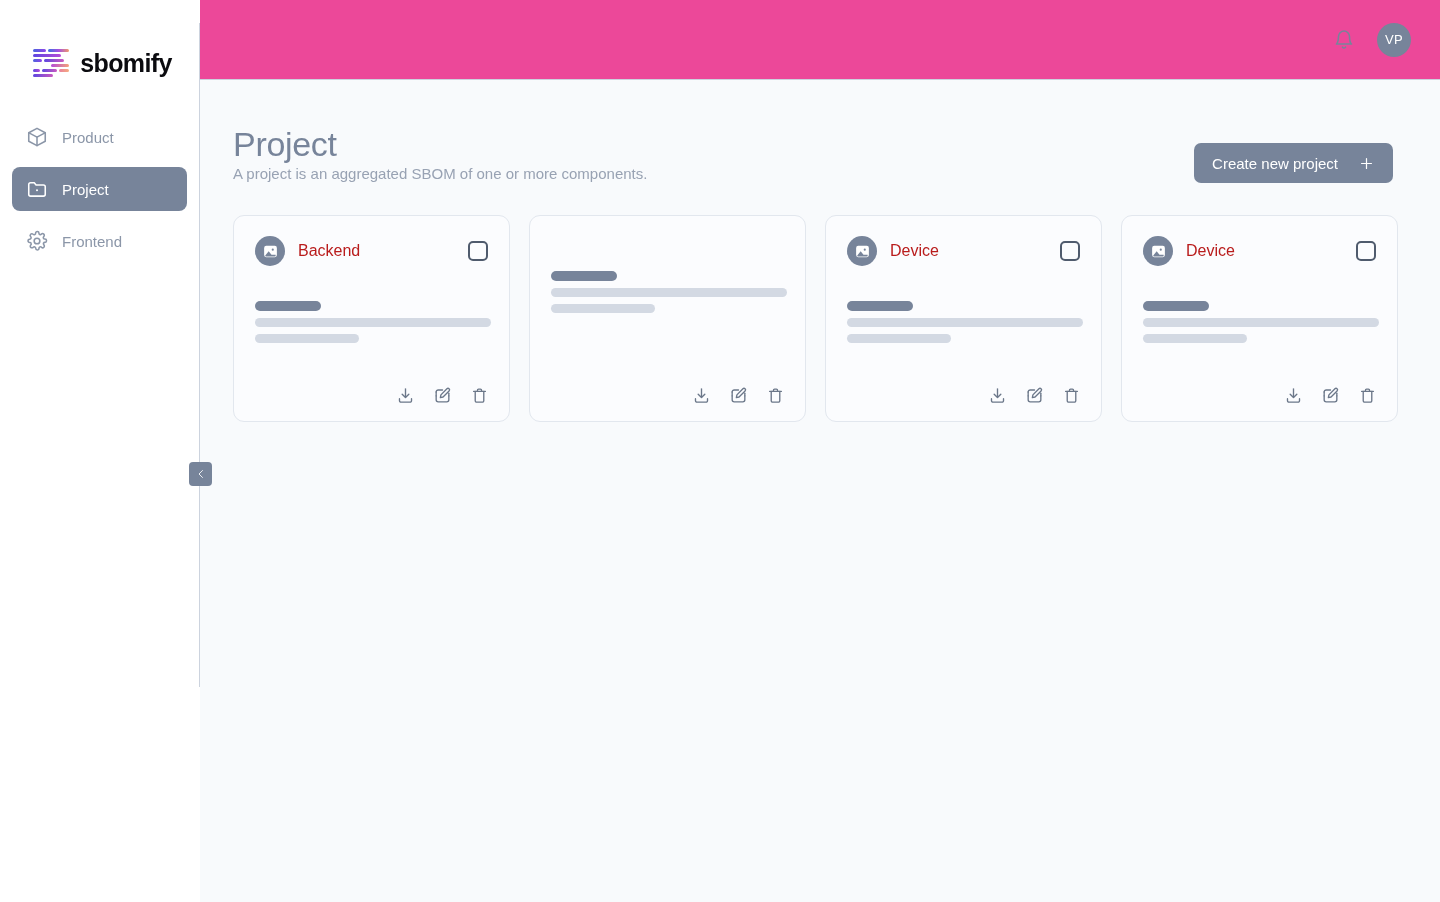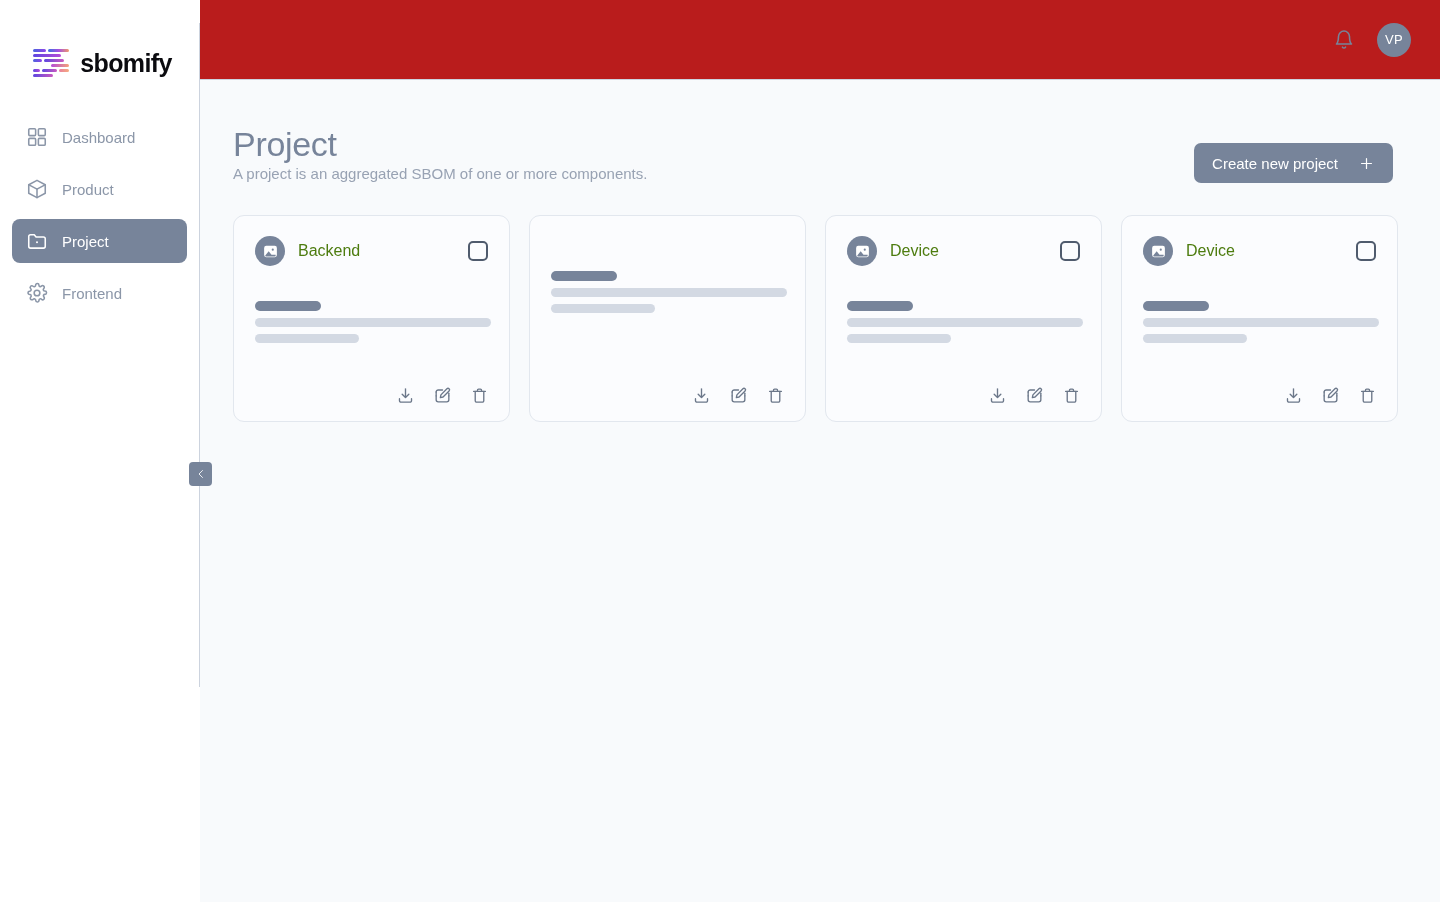--- a/index.html
+++ b/index.html
@@ -56,21 +56,21 @@
     display: flex; align-items: center; justify-content: center;
     cursor: pointer;
     z-index: 5;
   }
   .collapse-toggle svg { width: 12px; height: 12px; stroke: #ffffff; }
 
   
   .main { flex: 1; display: flex; flex-direction: column; min-width: 0; }
   .topbar {
     height: 80px; flex: 0 0 80px;
-    background: #b91c1c;
+    background: #ec4899;
     border-bottom: 1px solid #ccd3de;
     display: flex; align-items: center; justify-content: flex-end;
     padding-right: 29px; gap: 22px;
   }
   .bell { width: 22px; height: 23px; stroke: #77849a; cursor: pointer; }
   .avatar {
     width: 34px; height: 34px; border-radius: 50%;
     background: #77849a; color: #ffffff;
     display: flex; align-items: center; justify-content: center;
     font-size: 13px; letter-spacing: 0.3px;
@@ -118,21 +118,21 @@
   }
   .card-head { display: flex; align-items: center; }
   .card-avatar {
     width: 30px; height: 30px; border-radius: 50%;
     background: #77849a;
     display: flex; align-items: center; justify-content: center;
     flex: 0 0 30px;
   }
   .card-avatar svg { width: 17px; height: 17px; }
   .card-title {
-    font-size: 16px; color: #4d7c0f; margin-left: 13px;
+    font-size: 16px; color: #b91c1c; margin-left: 13px;
   }
   .card-check {
     margin-left: auto;
     width: 20px; height: 20px;
     border: 2px solid #4f5b6d;
     border-radius: 5px;
     background: transparent;
     cursor: pointer;
   }
   .skeletons { margin-top: 35px; }
@@ -192,29 +192,20 @@
         <rect x="2" y="21" width="7" height="3.1" rx="1.5" fill="url(#g3)"></rect>
         <rect x="11" y="21" width="15" height="3.1" rx="1.5" fill="url(#g5)"></rect>
         <rect x="28" y="21" width="10" height="3.1" rx="1.5" fill="url(#g6)"></rect>
         <rect x="2" y="26" width="20" height="3.1" rx="1.5" fill="url(#g5)"></rect>
       </svg>
       <span class="logo-text">sbomify</span>
     </div>
 
     <nav class="nav">
 
-      <div class="nav-item">
-        <svg class="ic ico" viewBox="0 0 24 24">
-          <rect x="3" y="3" width="7.5" height="7.5" rx="1.2"></rect>
-          <rect x="13.5" y="3" width="7.5" height="7.5" rx="1.2"></rect>
-          <rect x="3" y="13.5" width="7.5" height="7.5" rx="1.2"></rect>
-          <rect x="13.5" y="13.5" width="7.5" height="7.5" rx="1.2"></rect>
-        </svg>
-        <span>Dashboard</span>
-      </div>
 
       <div class="nav-item">
         <svg class="ic ico" viewBox="0 0 24 24">
           <path d="M12 2.6 21 7.4v9.2L12 21.4 3 16.6V7.4z"></path>
           <path d="M3.3 7.5 12 12.1l8.7-4.6"></path>
           <path d="M12 12.1v9.3"></path>
         </svg>
         <span>Product</span>
       </div>
 

